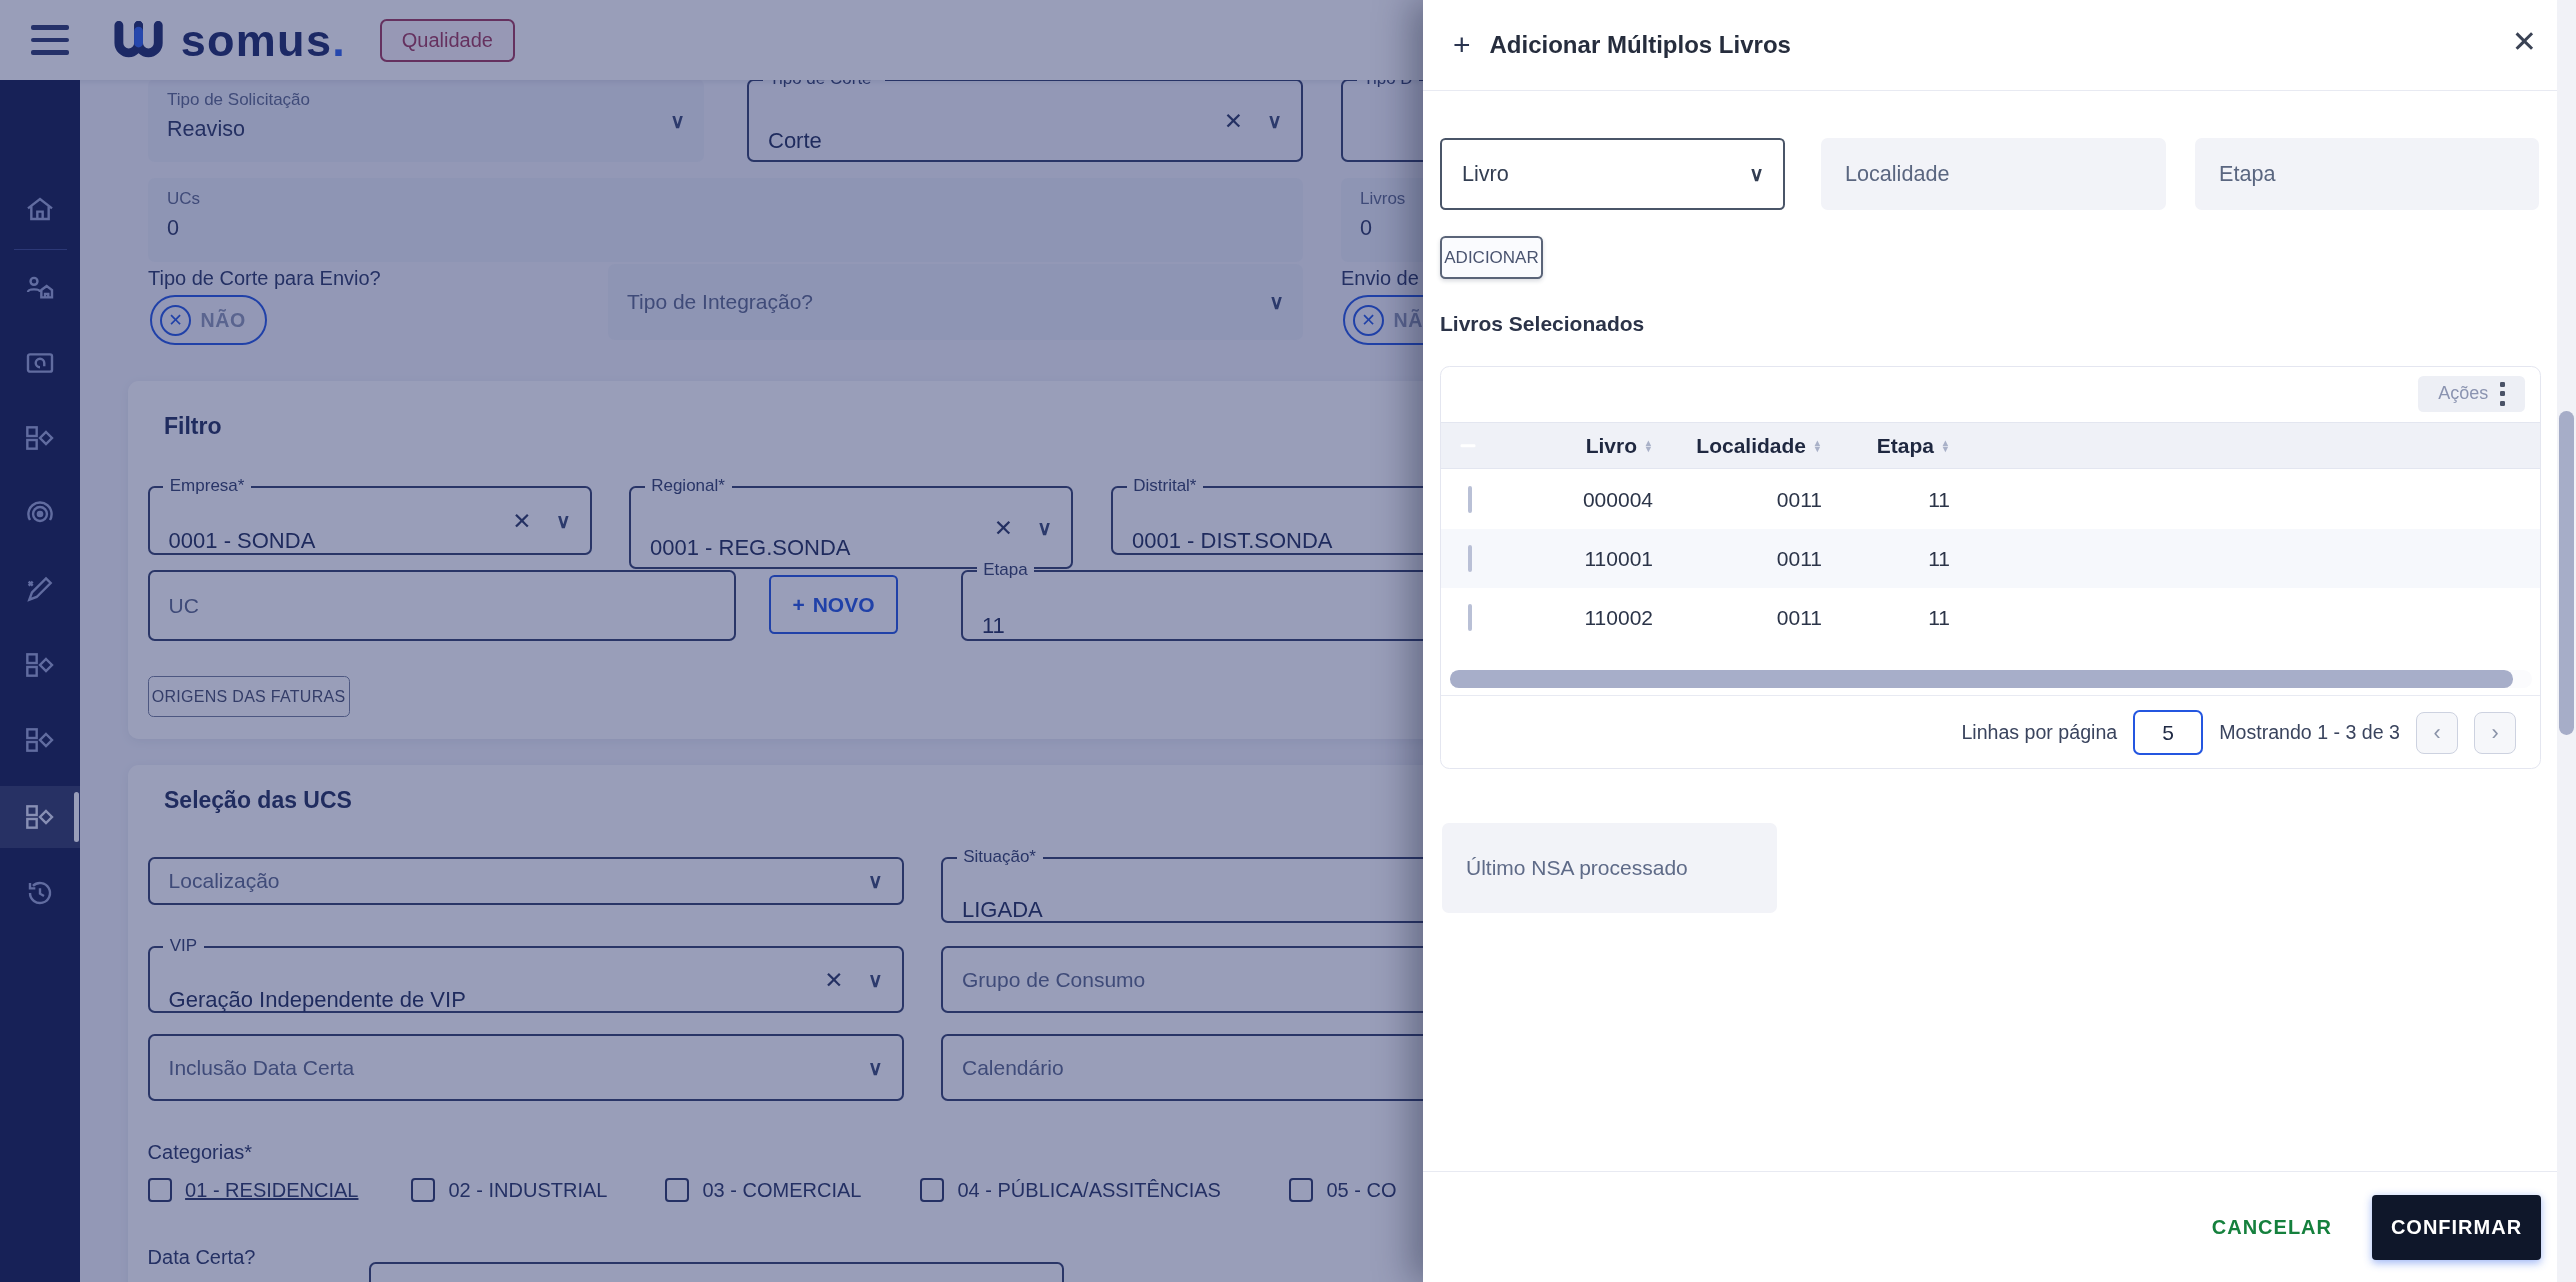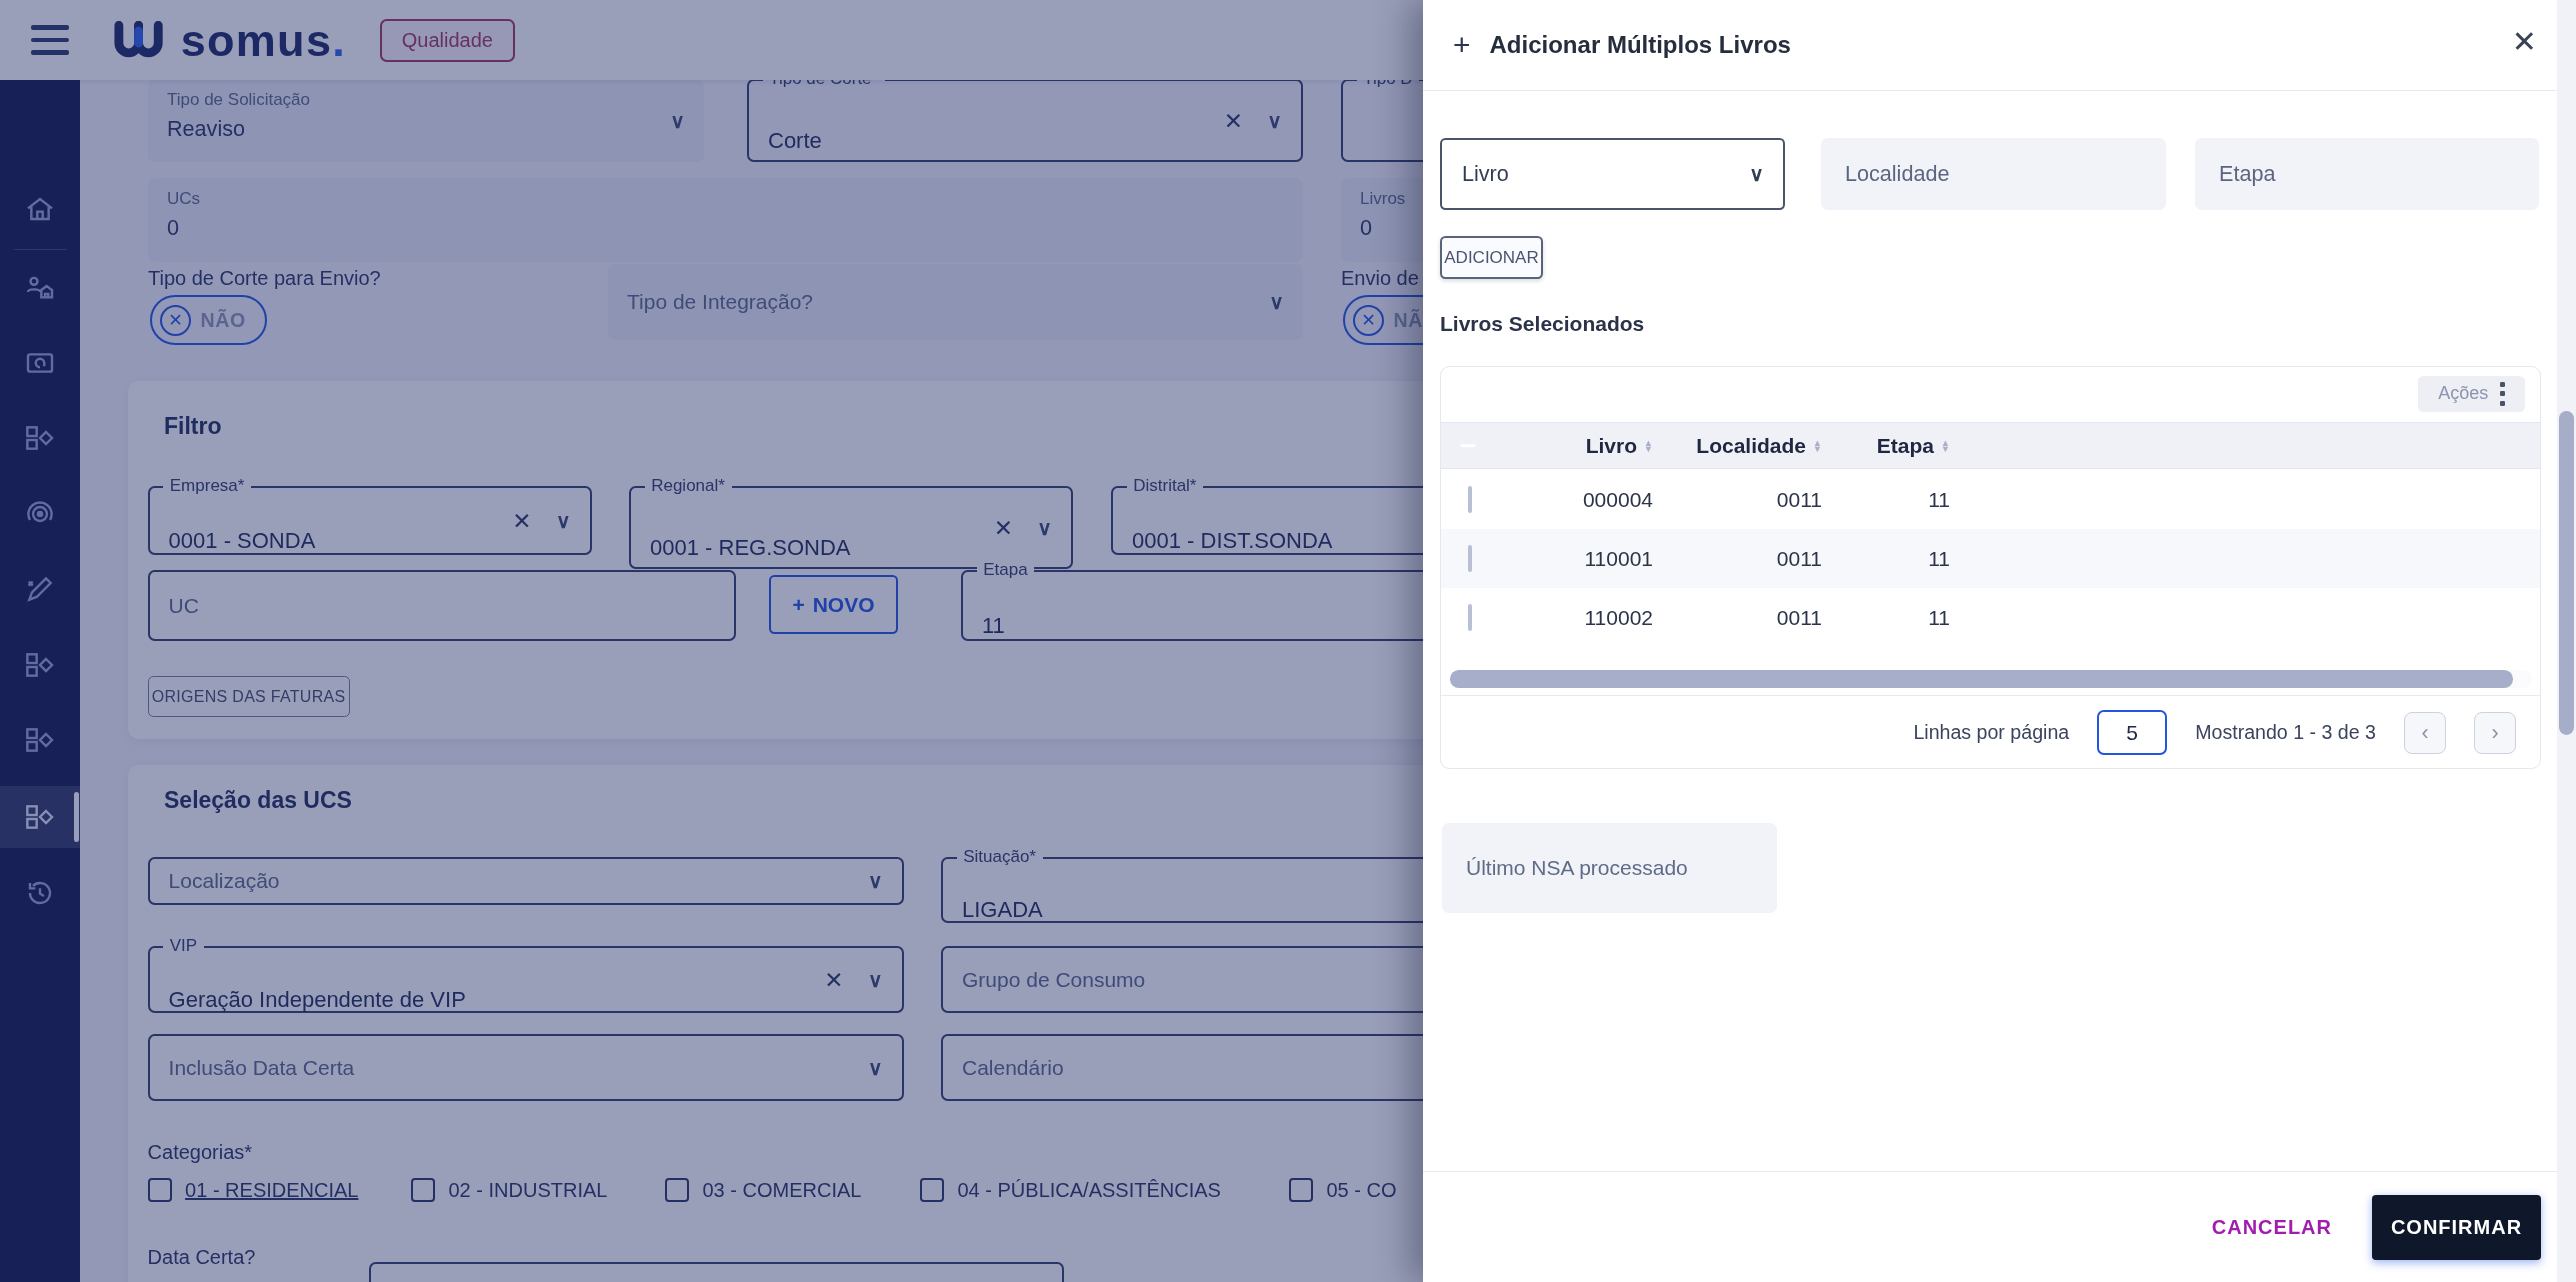--- a/index.html
+++ b/index.html
@@ -94,33 +94,33 @@
   .tbody-row { position:absolute; left:0; width:100%; height:59px; font-size:21px; color:#2b3448; }
   .tbody-row .num { text-align:right; }
   .row-alt { background:#f6f8fc; }
   .rcb { width:30px; height:30px; border:2px solid #b9c0d6; border-radius:5.4px; background:#fff; margin-left:27px; cursor:pointer; }
   .hcb { width:30px; height:30px; border-radius:6.7px; background:#a5adc9; margin-left:27px; position:relative; cursor:pointer; }
   .hcb::after { content:""; position:absolute; left:50%; top:50%; transform:translate(-50%,-50%); width:15px; height:3.4px; background:#fff; border-radius:1.3px; }
 
   .hscroll-track { position:absolute; left:9.4px; top:303px; width:1082px; height:17.5px; border-radius:8.8px; background:#fbfbfd; }
   .hscroll-thumb { position:absolute; left:0; top:0; width:1063px; height:17.5px; border-radius:8.8px; background:#a7aec9; cursor:grab; }
   .pg-divider { position:absolute; left:0; top:328px; width:100%; height:0.7px; background:#e8eaf2; }
-  .paginator { position:absolute; right:24px; top:335px; height:61px; display:flex; align-items:center; gap:28px; }
+  .paginator { position:absolute; right:24px; top:335px; height:61px; display:flex; align-items:center; gap:16px; }
   .pg-label { font-size:19.6px; color:#3a445e; }
   .pg-count { width:70px; height:45px; border:2.7px solid #2456e0; border-radius:6.7px; display:flex; align-items:center; justify-content:center; font-size:21px; color:#202a44; }
   .pg-btn { width:42px; height:42px; border:1.3px solid #cdd2e0; border-radius:8px; background:#f6f7fa; color:#8a93a8;
             font-size:21.6px; display:flex; align-items:center; justify-content:center; cursor:pointer; }
 
   .nsa { position:absolute; left:19px; top:823px; width:335px; height:90px; background:#f2f3f8; border-radius:6.7px;
          display:flex; align-items:center; padding-left:24px; }
   .nsa .ph { font-size:21px; color:#5f6b88; }
 
   .dfooter { position:absolute; left:0; top:1171px; width:1153px; height:111px; border-top:1.3px solid #e8eaf2;
              display:flex; align-items:center; justify-content:flex-end; gap:40px; padding-right:35px; }
-  .btn-cancel { font-size:20px; font-weight:bold; letter-spacing:1px; color:#a21caf; background:none; border:none; cursor:pointer; }
+  .btn-cancel { font-size:20px; font-weight:bold; letter-spacing:1px; color:#15803d; background:none; border:none; cursor:pointer; }
   .btn-confirm { width:169px; height:65px; background:#0f172a; border:none; border-radius:4px; color:#ffffff;
                  font-size:20px; font-weight:bold; letter-spacing:1px; box-shadow:0 2.7px 8px rgba(44,95,232,.45); cursor:pointer; }
 
   
   .vsb-track { position:absolute; right:0; top:0; width:19px; height:1283px; background:#f1f2f7; z-index:60; }
   .vsb-thumb { position:absolute; left:2px; top:411px; width:15px; height:324px; background:#a6adc8; border-radius:7.4px; cursor:grab; }
 </style>
 </head>
 <body>
 

